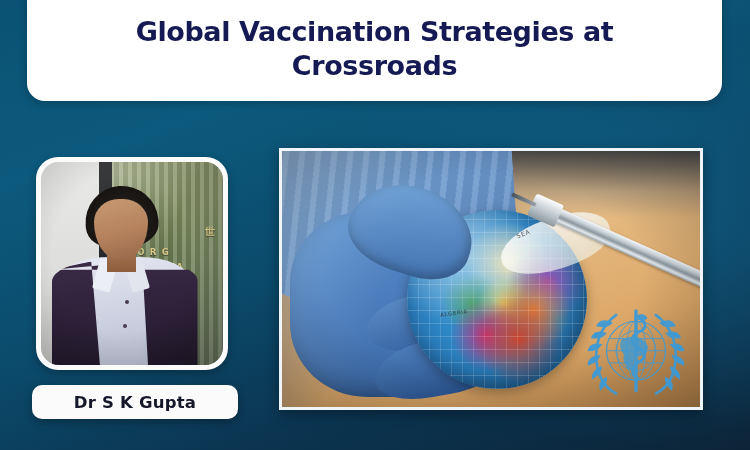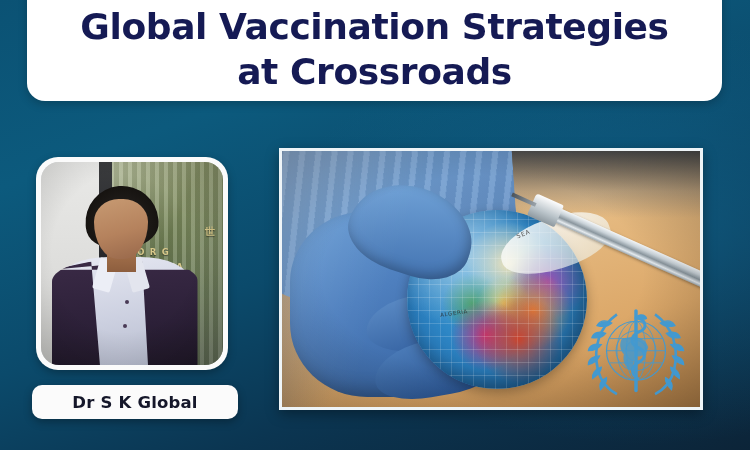--- a/index.html
+++ b/index.html
@@ -33,21 +33,21 @@
     box-shadow: 0 3px 10px rgba(0,0,0,0.22);
     display: flex;
     align-items: center;
     justify-content: center;
     box-sizing: border-box;
     padding: 16px 28px 6px 28px;
   }
   .title-text {
     font-family: "DejaVu Sans", sans-serif;
     font-weight: bold;
-    font-size: 36px;
+    font-size: 27px;
     line-height: 1.25;
     letter-spacing: -0.4px;
     color: #151a54;
     text-align: center;
     margin: 0;
   }
 
   
   .author-photo-frame {
     position: absolute;
@@ -351,21 +351,21 @@
       <div class="ph-btn" style="left:46%; top:68%;"></div>
       <div class="ph-btn" style="left:45%; top:80%;"></div>
       <div class="ph-neck"></div>
       <div class="ph-hair"></div>
       <div class="ph-face"></div>
       <div class="ph-vignette"></div>
     </div>
   </div>
 
   <div class="author-badge">
-    <span>Dr S K Global</span>
+    <span>Dr S K Gupta</span>
   </div>
 
   <div class="feature-frame">
     <div class="feature-img">
       <div class="fi-desk"></div>
       <div class="fi-topdark"></div>
 
       <div class="fi-arm"></div>
       <div class="fi-palm"></div>
       <div class="fi-finger1"></div>

